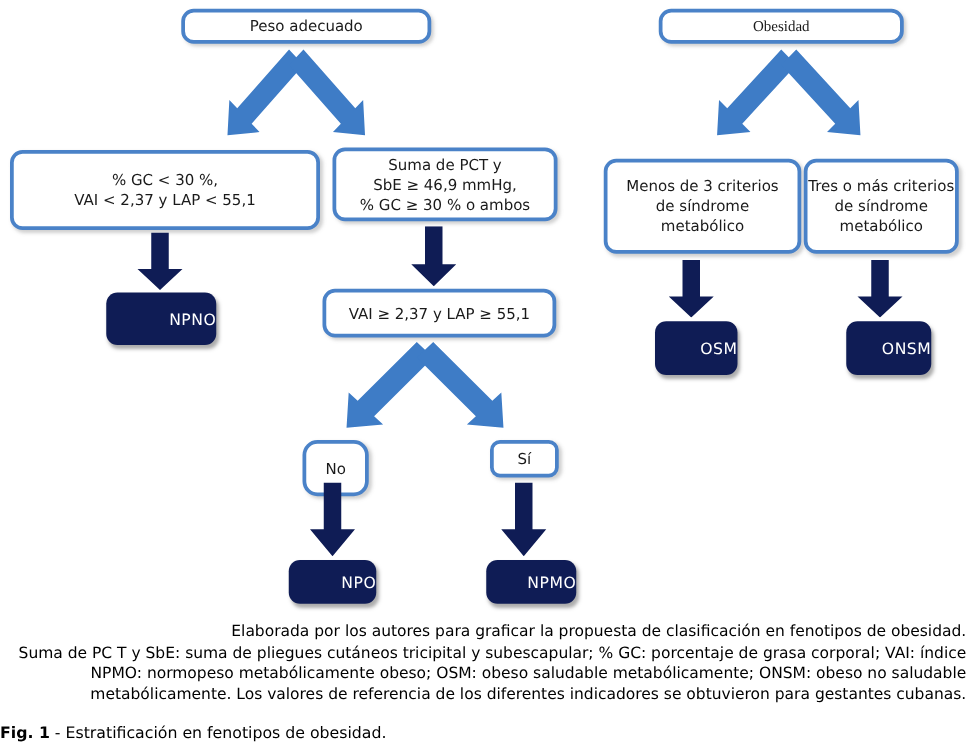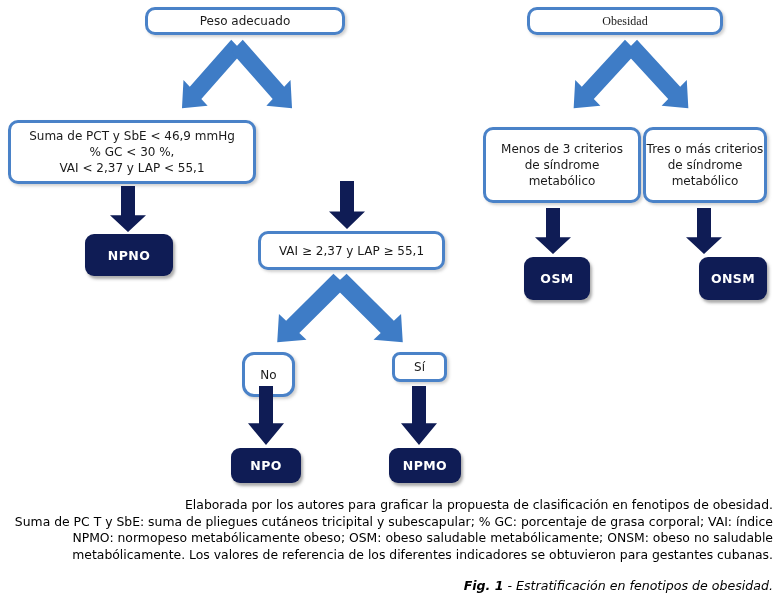--- a/index.html
+++ b/index.html
@@ -32,47 +32,46 @@
     font-size: 12px;
     line-height: 16px;
     box-shadow: 2px 2px 3px rgba(120,120,120,0.35);
   }
   .darkbox {
     position: absolute;
     background: var(--navy);
     border-radius: 9px;
     display: flex;
     align-items: center;
-    justify-content: center;
+    justify-content: flex-end;
     color: #ffffff;
-    font-weight: bold;
+    font-weight: normal;
     font-size: 12.5px;
     letter-spacing: 0.4px;
     box-shadow: 2px 3px 3px rgba(90,90,90,0.5);
   }
   .arrow { position: absolute; }
   .arrow svg { display: block; width: 100%; height: 100%; }
   .blue-fill { color: var(--arrow-blue); }
   .navy-fill { color: var(--navy); }
   #caption {
     position: absolute;
     left: 0; top: 497; width: 773px;
     text-align: right;
     font-size: 12.4px;
     line-height: 16.5px;
     color: #000000;
   }
   #caption .cap-line { white-space: nowrap; }
   #fig-line {
     position: absolute;
     left: 0; top: 578px; width: 773px;
-    text-align: right;
+    text-align: left;
     font-size: 12.6px;
     color: #000000;
-    font-style: italic;
   }
   #fig-line .fig-bold { font-weight: bold; }
   #caption { top: 497px; }
 </style>
 </head>
 <body>
 
 <div id="stage">
 
   <div class="lightbox" style="left:145px; top:7px; width:200px; height:28px;">
@@ -91,25 +90,29 @@
   </div>
 
   <div class="arrow blue-fill" style="left:557px; top:38px; width:148px; height:78px;">
     <svg viewBox="0 0 160 80" preserveAspectRatio="none">
       <polygon fill="currentColor" points="73.5,1.7 26.8,49.9 19.7,43.0 18,72 46.9,69.4 39.8,62.5 86.5,14.3"></polygon>
       <polygon fill="currentColor" points="86.5,1.7 133.2,49.9 140.3,43.0 142,72 113.1,69.4 120.2,62.5 73.5,14.3"></polygon>
     </svg>
   </div>
 
   <div class="lightbox" style="left:8px; top:120px; width:248px; height:64px;">
-    <div>Suma de PCT y SbE &lt; 46,9 mmHg</div>
     <div>% GC &lt; 30 %,</div>
     <div>VAI &lt; 2,37 y LAP &lt; 55,1</div>
   </div>
 
+  <div class="lightbox" style="left:266px; top:118px; width:180px; height:59px;">
+    <div>Suma de PCT y</div>
+    <div>SbE ≥ 46,9 mmHg,</div>
+    <div>% GC ≥ 30 % o ambos</div>
+  </div>
 
   <div class="lightbox" style="left:483px; top:127px; width:158px; height:76px;">
     <div>Menos de 3 criterios</div>
     <div>de síndrome</div>
     <div>metabólico</div>
   </div>
 
   <div class="lightbox" style="left:643px; top:127px; width:124px; height:76px;">
     <div>Tres o más criterios</div>
     <div>de síndrome</div>
@@ -180,21 +183,21 @@
   </div>
 
   <div class="darkbox" style="left:389px; top:448px; width:72px; height:35px;">
     <span>NPMO</span>
   </div>
 
   <div class="darkbox" style="left:524px; top:257px; width:66px; height:43px;">
     <span>OSM</span>
   </div>
 
-  <div class="darkbox" style="left:677px; top:257px; width:68px; height:43px;margin-left:22px;">
+  <div class="darkbox" style="left:677px; top:257px; width:68px; height:43px;">
     <span>ONSM</span>
   </div>
 
   <div id="caption">
     <div class="cap-line">Elaborada por los autores para graficar la propuesta de clasificación en fenotipos de obesidad.</div>
     <div class="cap-line">Suma de PC T y SbE: suma de pliegues cutáneos tricipital y subescapular; % GC: porcentaje de grasa corporal; VAI: índice</div>
     <div class="cap-line">NPMO: normopeso metabólicamente obeso; OSM: obeso saludable metabólicamente; ONSM: obeso no saludable</div>
     <div class="cap-line">metabólicamente. Los valores de referencia de los diferentes indicadores se obtuvieron para gestantes cubanas.</div>
   </div>
 

